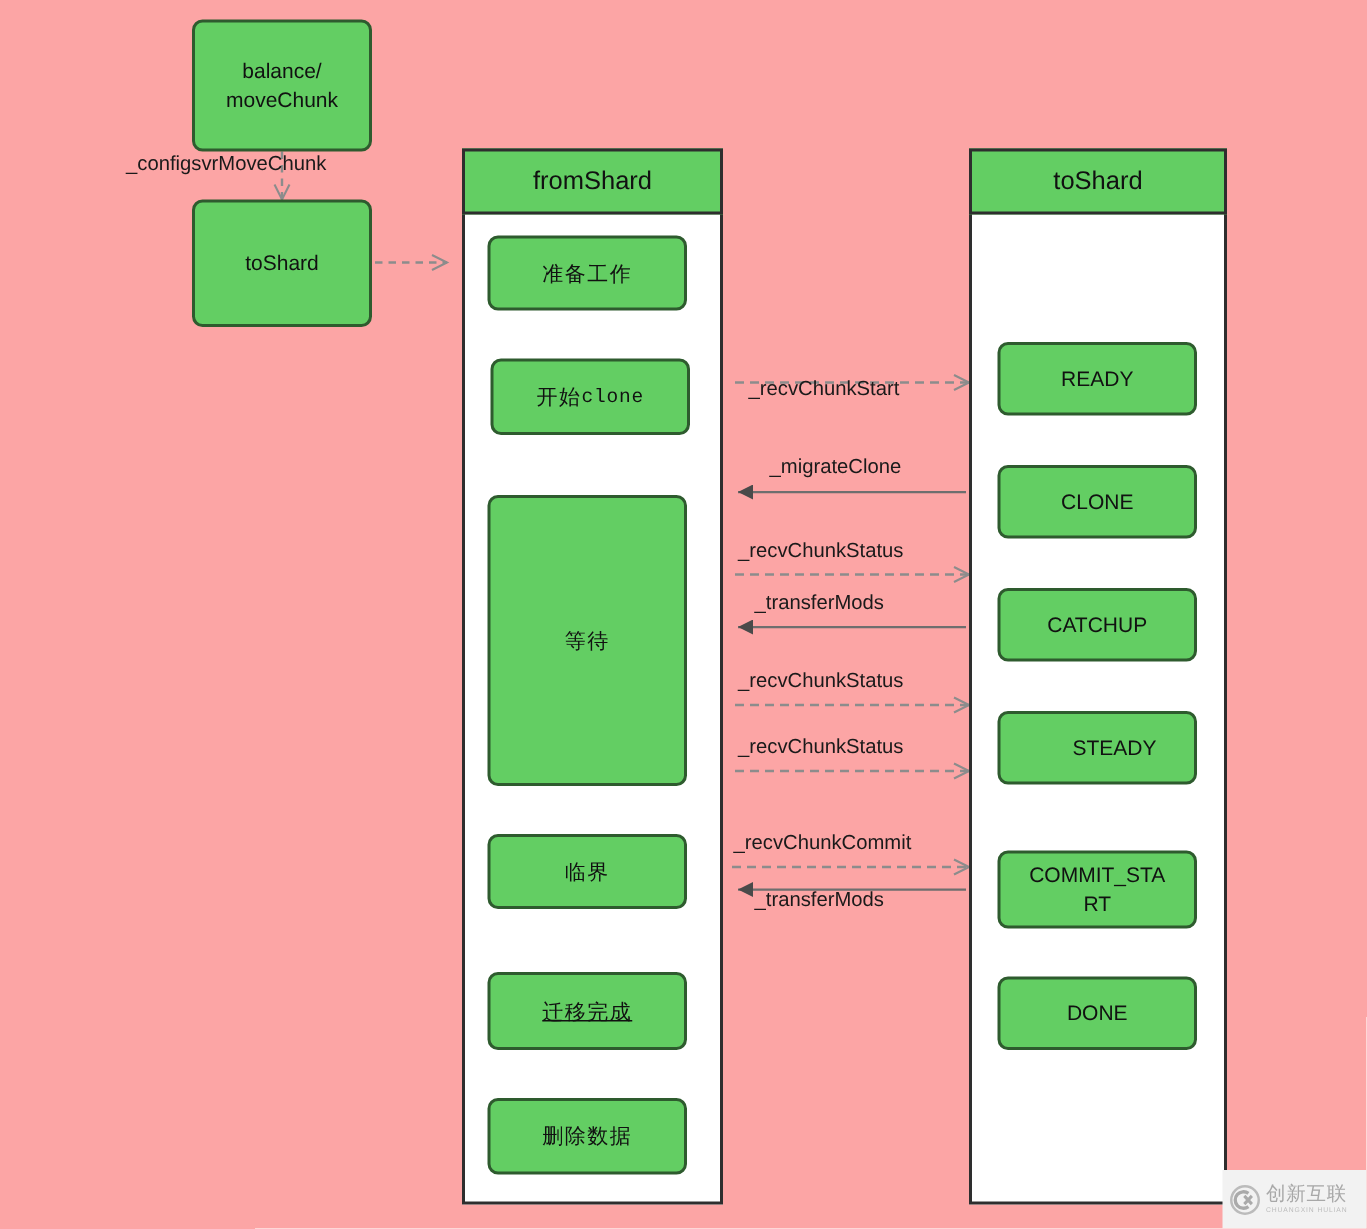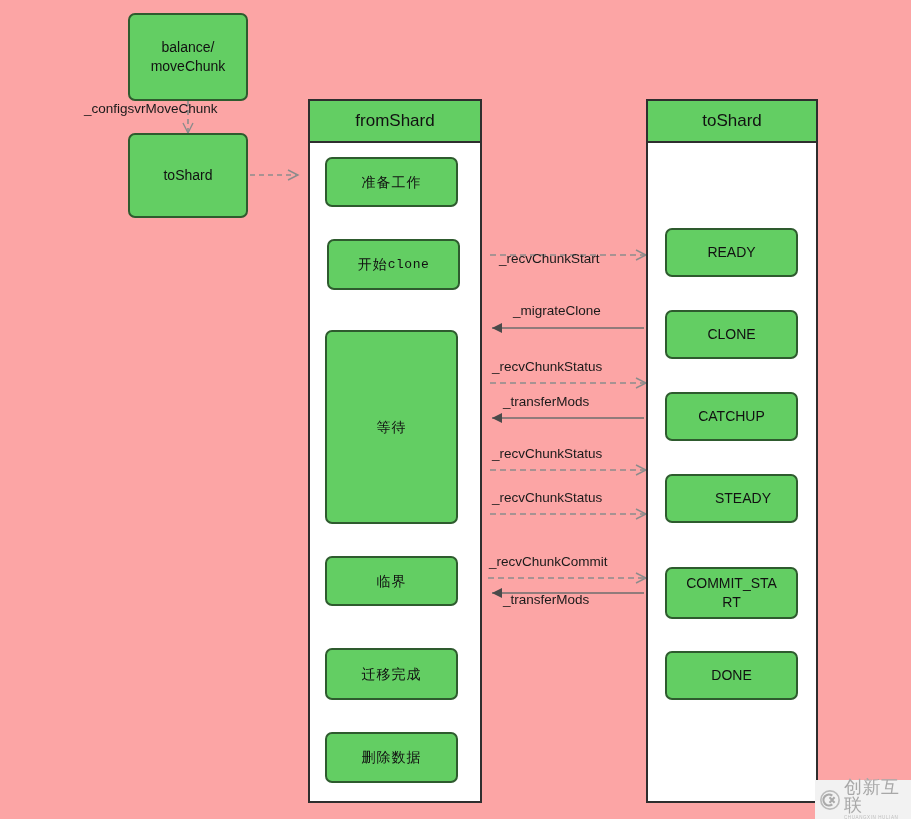--- a/index.html
+++ b/index.html
@@ -107,21 +107,21 @@
     height: 22px;
     flex: 0 0 auto;
   }
   #watermark .wm-text {
     display: flex;
     flex-direction: column;
     justify-content: center;
     line-height: 1;
   }
   #watermark .wm-cn {
-    font-size: 18px;
+    font-size: 13px;
     color: #A8A8A8;
     letter-spacing: 0.5px;
     font-family: "DejaVu Sans", sans-serif;
   }
   #watermark .wm-en {
     font-size: 4.5px;
     color: #BDBDBD;
     letter-spacing: 0.6px;
     margin-top: 2px;
     font-family: "Liberation Sans", sans-serif;
@@ -198,21 +198,21 @@
   <div class="node cjk" style="left:325px; top:157px; width:133px; height:50px;">准备工作</div>
 
   <div class="node cjk" style="left:327px; top:239px; width:133px; height:51px;">
     <span>开始</span><span class="mono-run">clone</span>
   </div>
 
   <div class="node cjk" style="left:325px; top:330px; width:133px; height:194px;">等待</div>
 
   <div class="node cjk" style="left:325px; top:556px; width:133px; height:50px;">临界</div>
 
-  <div class="node cjk" style="left:325px; top:648px; width:133px; height:52px;">迁移完成</div>
+  <div class="node cjk" style="left:325px; top:648px; width:133px; height:52px;text-decoration:underline;">迁移完成</div>
 
   <div class="node cjk" style="left:325px; top:732px; width:133px; height:51px;">删除数据</div>
 
   <div class="lane" style="left:646px; top:99px; width:172px; height:704px;"></div>
   <div class="lane-header" style="left:646px; top:99px; width:172px; height:44px;">toShard</div>
 
   <div class="node" style="left:665px; top:228px; width:133px; height:49px;">READY</div>
 
   <div class="node" style="left:665px; top:310px; width:133px; height:49px;">CLONE</div>
 

